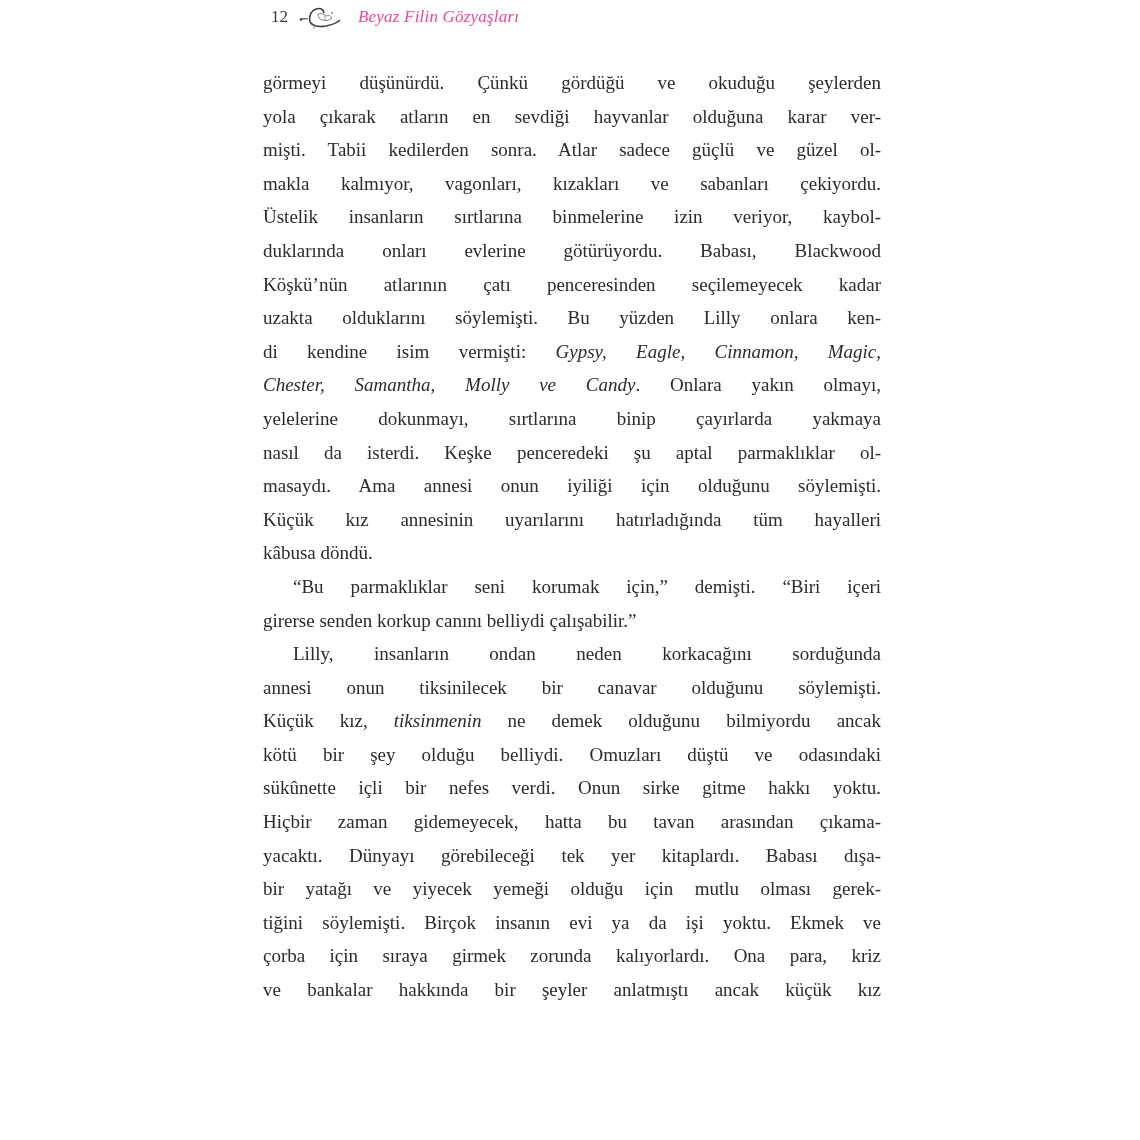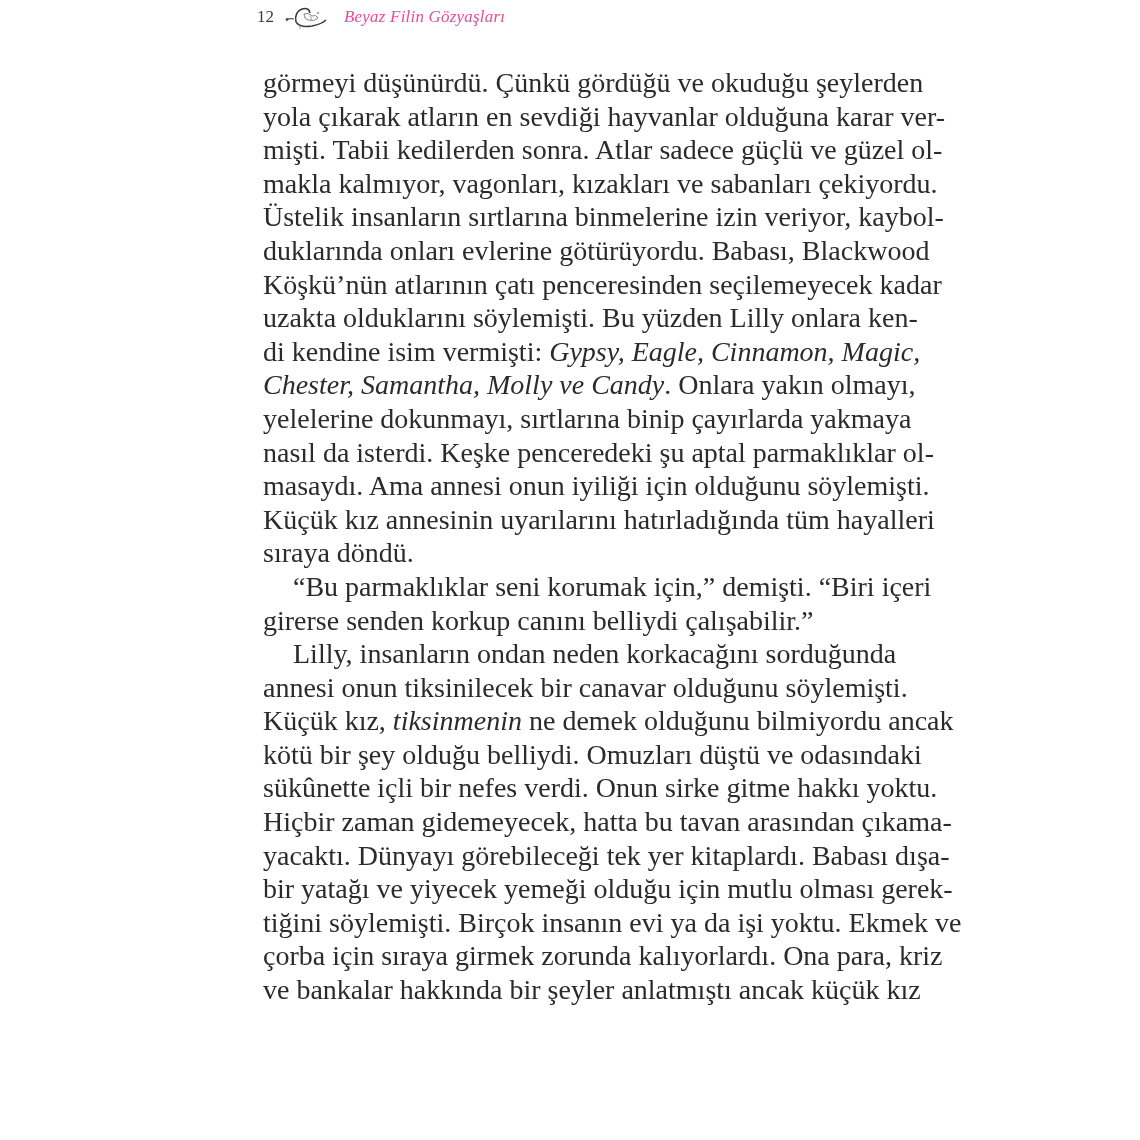--- a/index.html
+++ b/index.html
@@ -11,21 +11,21 @@
       width: 1140px;
       height: 1140px;
       position: relative;
       overflow: hidden;
       font-family: "Liberation Serif", "DejaVu Serif", serif;
       color: #2b2b2b;
     }
     .page-header {
       position: absolute;
       top: 4px;
-      left: 257px;
+      left: 271px;
       height: 26px;
       display: flex;
       align-items: center;
     }
     .page-number {
       font-size: 17px;
       color: #3a3a3a;
       margin-right: 8px;
     }
     .ornament {
@@ -41,21 +41,21 @@
     }
     .text-block {
       position: absolute;
       top: 66px;
       left: 263px;
       width: 618px;
     }
     .line {
       height: 33.6px;
       line-height: 33.6px;
-      font-size: 28px;
+      font-size: 19px;
       white-space: nowrap;
       text-align: justify;
       text-align-last: justify;
       display: block;
     }
     .line.last {
       text-align-last: left;
     }
     .line.indent {
       padding-left: 30px;
@@ -89,21 +89,21 @@
     <div class="line"><span class="seg">Üstelik insanların sırtlarına binmelerine izin veriyor, kaybol-</span></div>
     <div class="line"><span class="seg">duklarında onları evlerine götürüyordu. Babası, Blackwood</span></div>
     <div class="line"><span class="seg">Köşkü’nün atlarının çatı penceresinden seçilemeyecek kadar</span></div>
     <div class="line"><span class="seg">uzakta olduklarını söylemişti. Bu yüzden Lilly onlara ken-</span></div>
     <div class="line"><span class="seg">di kendine isim vermişti: </span><span class="it">Gypsy, Eagle, Cinnamon, Magic,</span></div>
     <div class="line"><span class="it">Chester, Samantha, Molly ve Candy</span><span class="seg">. Onlara yakın olmayı,</span></div>
     <div class="line"><span class="seg">yelelerine dokunmayı, sırtlarına binip çayırlarda yakmaya</span></div>
     <div class="line"><span class="seg">nasıl da isterdi. Keşke penceredeki şu aptal parmaklıklar ol-</span></div>
     <div class="line"><span class="seg">masaydı. Ama annesi onun iyiliği için olduğunu söylemişti.</span></div>
     <div class="line"><span class="seg">Küçük kız annesinin uyarılarını hatırladığında tüm hayalleri</span></div>
-    <div class="line last"><span class="seg">sıraya döndü.</span></div>
+    <div class="line last"><span class="seg">kâbusa döndü.</span></div>
     <div class="line indent"><span class="seg">“Bu parmaklıklar seni korumak için,” demişti. “Biri içeri</span></div>
     <div class="line last"><span class="seg">girerse senden korkup canını belliydi çalışabilir.”</span></div>
     <div class="line indent"><span class="seg">Lilly, insanların ondan neden korkacağını sorduğunda</span></div>
     <div class="line"><span class="seg">annesi onun tiksinilecek bir canavar olduğunu söylemişti.</span></div>
     <div class="line"><span class="seg">Küçük kız, </span><span class="it">tiksinmenin</span><span class="seg"> ne demek olduğunu bilmiyordu ancak</span></div>
     <div class="line"><span class="seg">kötü bir şey olduğu belliydi. Omuzları düştü ve odasındaki</span></div>
     <div class="line"><span class="seg">sükûnette içli bir nefes verdi. Onun sirke gitme hakkı yoktu.</span></div>
     <div class="line"><span class="seg">Hiçbir zaman gidemeyecek, hatta bu tavan arasından çıkama-</span></div>
     <div class="line"><span class="seg">yacaktı. Dünyayı görebileceği tek yer kitaplardı. Babası dışa-</span></div>
     <div class="line"><span class="seg">bir yatağı ve yiyecek yemeği olduğu için mutlu olması gerek-</span></div>

